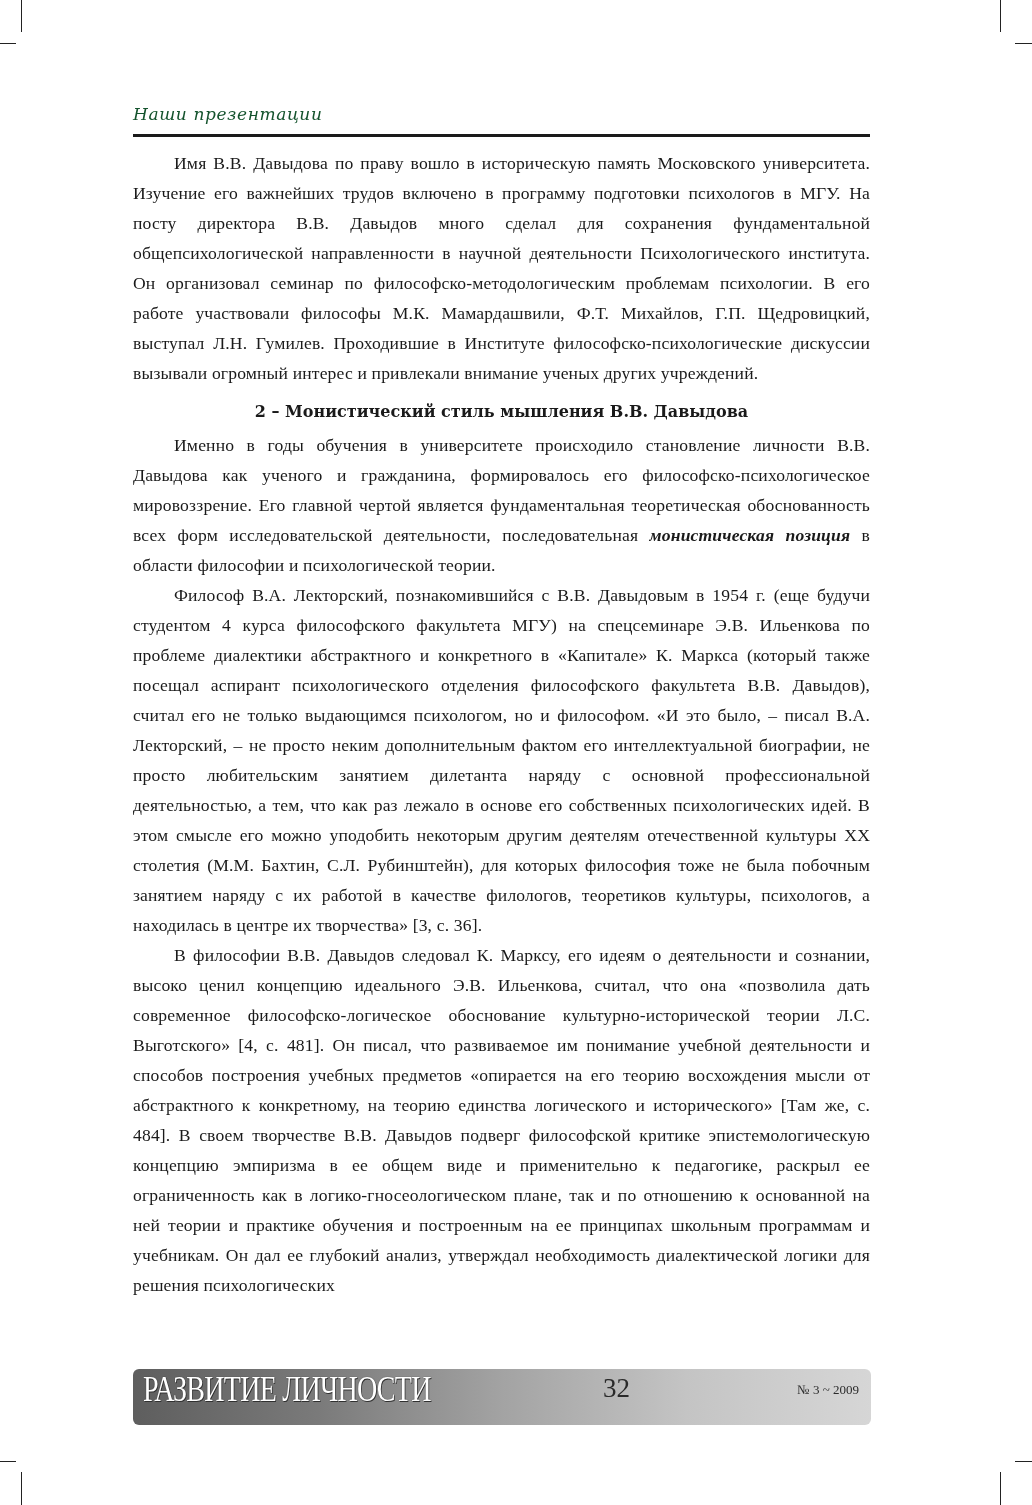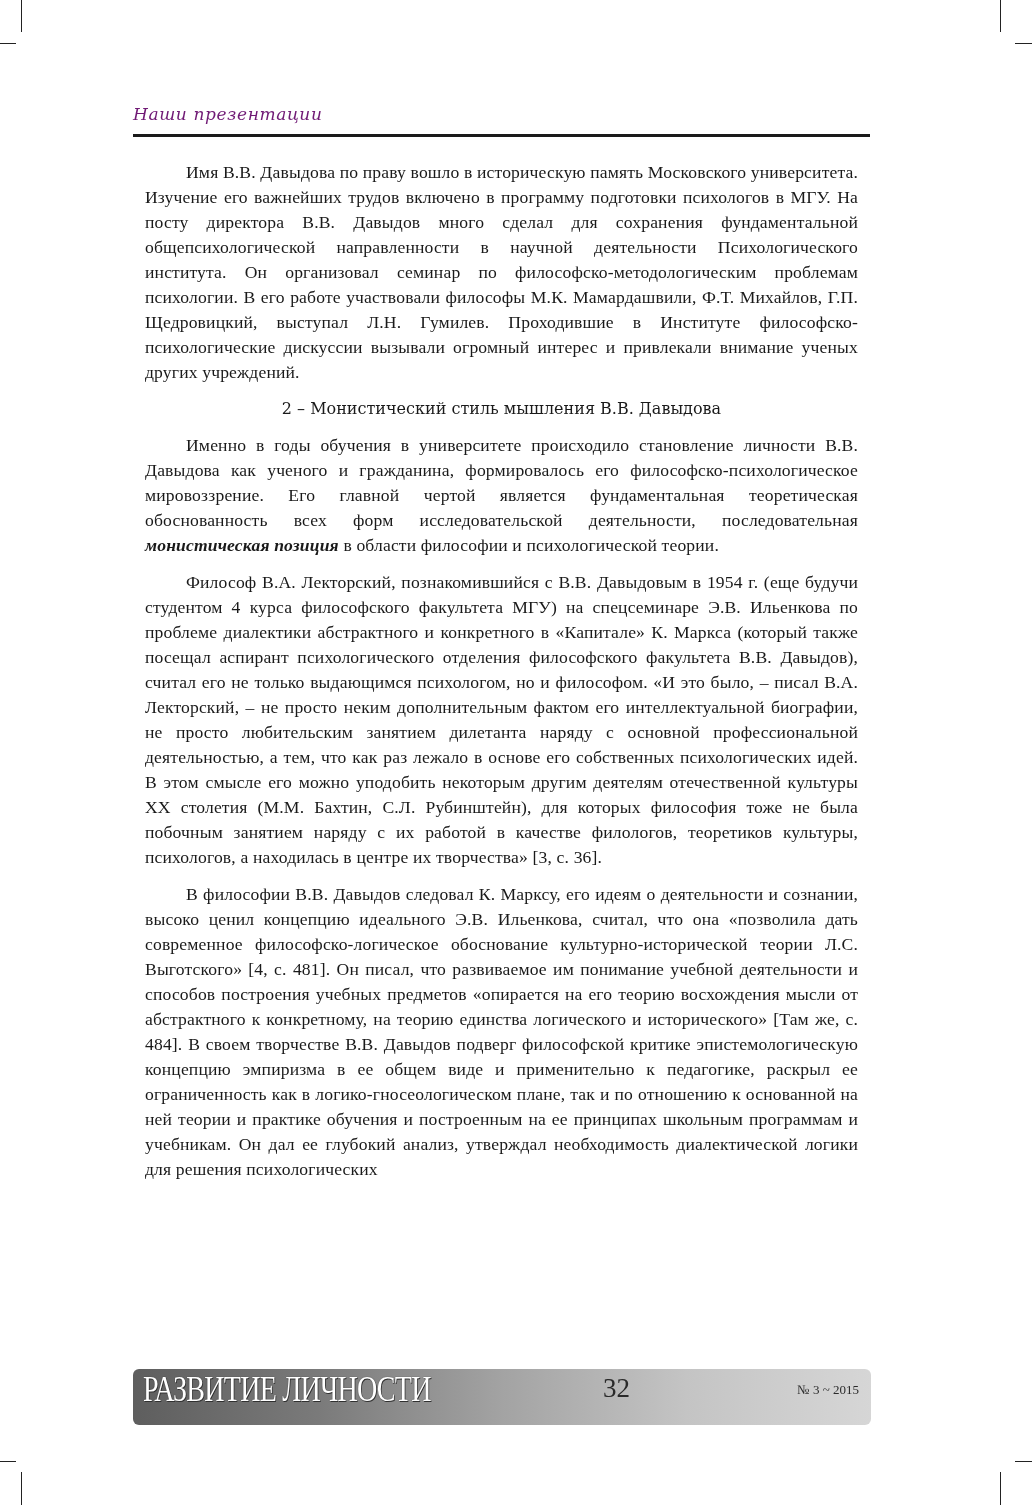--- a/index.html
+++ b/index.html
@@ -1,25 +1,25 @@
 <!DOCTYPE html>
 <html><head>
 <meta charset="utf-8">
 <style>
   html, body { margin: 0; padding: 0; background: #ffffff; }
   body { width: 1032px; height: 1505px; position: relative; overflow: hidden;
          font-family: "DejaVu Serif", "Liberation Serif", serif; color: #1a1a1a; }
   .crop { position: absolute; background: #222; }
   .running-head { position: absolute; left: 133px; top: 104px; font-style: italic;
-         font-size: 17px; letter-spacing: 0.6px; color: #701a75; }
+         font-size: 17px; letter-spacing: 0.6px; color: #14532d; }
   .head-rule { position: absolute; left: 133px; top: 134px; width: 737px; height: 3px; background: #1a1a1a; }
   .body-text { position: absolute; left: 133px; top: 148px; width: 737px; }
-  .para { margin: 12px; font-size: 17.6px; line-height: 25px; text-align: justify;
+  .para { margin: 0; font-size: 17.6px; line-height: 30px; text-align: justify;
           text-indent: 41px; font-family: "Liberation Serif", serif; letter-spacing: 0.15px; }
-  .section-title { margin: 12px 0 6px 0; text-align: center; font-weight: normal;
+  .section-title { margin: 12px 0 6px 0; text-align: center; font-weight: bold;
           font-size: 16px; line-height: 24px; font-family: "DejaVu Serif", serif; }
   .em { font-style: italic; font-weight: bold; }
   .footer-bar { position: absolute; left: 133px; top: 1369px; width: 738px; height: 56px;
           border-radius: 6px;
           background: linear-gradient(to right, #5e5e5e 0%, #7a7a7a 25%, #a3a3a3 50%, #c4c4c4 75%, #d6d6d6 100%); }
   .journal-title { position: absolute; left: 10px; top: 1px; font-family: "Liberation Serif", serif;
           font-size: 36px; line-height: 38px; color: #ffffff; letter-spacing: -1px;
           transform: scaleX(0.78); transform-origin: left center; white-space: nowrap;
           text-shadow: 0 0 1px #222, 1px 1px 0 #333; }
   .page-number { position: absolute; left: 470px; top: 3px; font-size: 27px; line-height: 32px;
@@ -46,14 +46,14 @@
   <p class="para">Имя В.В. Давыдова по праву вошло в историческую память Московского университета. Изучение его важнейших трудов включено в программу подготовки психологов в МГУ. На посту директора В.В. Давыдов много сделал для сохранения фундаментальной общепсихологической направленности в научной деятельности Психологического института. Он организовал семинар по философско-методологическим проблемам психологии. В его работе участвовали философы М.К. Мамардашвили, Ф.Т. Михайлов, Г.П. Щедровицкий, выступал Л.Н. Гумилев. Проходившие в Институте философско-психологические дискуссии вызывали огромный интерес и привлекали внимание ученых других учреждений.</p>
   <div class="section-title">2 – Монистический стиль мышления В.В. Давыдова</div>
   <p class="para"><span>Именно в годы обучения в университете происходило становление личности В.В. Давыдова как ученого и гражданина, формировалось его философско-психологическое мировоззрение. Его главной чертой является фундаментальная теоретическая обоснованность всех форм исследовательской деятельности, последовательная </span><span class="em">монистическая позиция</span><span> в области философии и психологической теории.</span></p>
   <p class="para">Философ В.А. Лекторский, познакомившийся с В.В. Давыдовым в 1954 г. (еще будучи студентом 4 курса философского факультета МГУ) на спецсеминаре Э.В. Ильенкова по проблеме диалектики абстрактного и конкретного в «Капитале» К. Маркса (который также посещал аспирант психологического отделения философского факультета В.В. Давыдов), считал его не только выдающимся психологом, но и философом. «И это было, – писал В.А. Лекторский, – не просто неким дополнительным фактом его интеллектуальной биографии, не просто любительским занятием дилетанта наряду с основной профессиональной деятельностью, а тем, что как раз лежало в основе его собственных психологических идей. В этом смысле его можно уподобить некоторым другим деятелям отечественной культуры XX столетия (М.М. Бахтин, С.Л. Рубинштейн), для которых философия тоже не была побочным занятием наряду с их работой в качестве филологов, теоретиков культуры, психологов, а находилась в центре их творчества» [3, с. 36].</p>
   <p class="para">В философии В.В. Давыдов следовал К. Марксу, его идеям о деятельности и сознании, высоко ценил концепцию идеального Э.В. Ильенкова, считал, что она «позволила дать современное философско-логическое обоснование культурно-исторической теории Л.С. Выготского» [4, с. 481]. Он писал, что развиваемое им понимание учебной деятельности и способов построения учебных предметов «опирается на его теорию восхождения мысли от абстрактного к конкретному, на теорию единства логического и исторического» [Там же, с. 484]. В своем творчестве В.В. Давыдов подверг философской критике эпистемологическую концепцию эмпиризма в ее общем виде и применительно к педагогике, раскрыл ее ограниченность как в логико-гносеологическом плане, так и по отношению к основанной на ней теории и практике обучения и построенным на ее принципах школьным программам и учебникам. Он дал ее глубокий анализ, утверждал необходимость диалектической логики для решения психологических</p>
 </div>
 
 <div class="footer-bar">
   <div class="journal-title">РАЗВИТИЕ ЛИЧНОСТИ</div>
   <div class="page-number">32</div>
-  <div class="issue">№ 3 ~ 2015</div>
+  <div class="issue">№ 3 ~ 2009</div>
 </div>
 
 </body></html>

